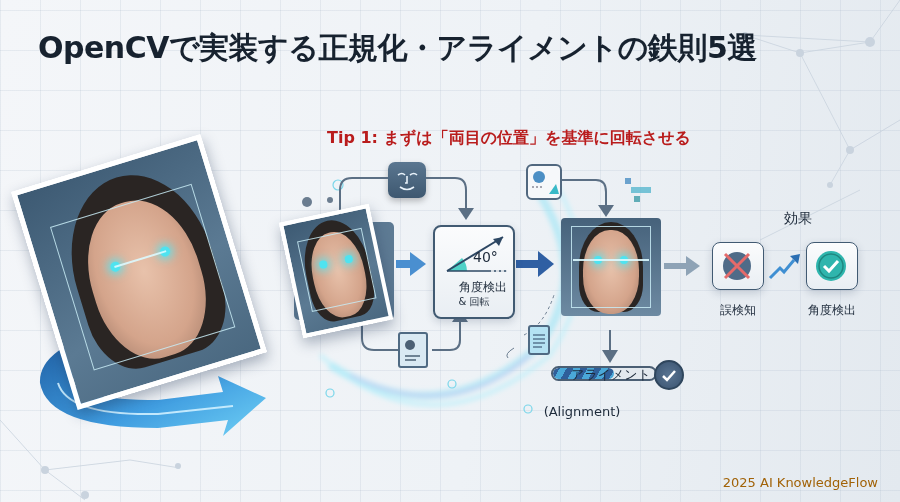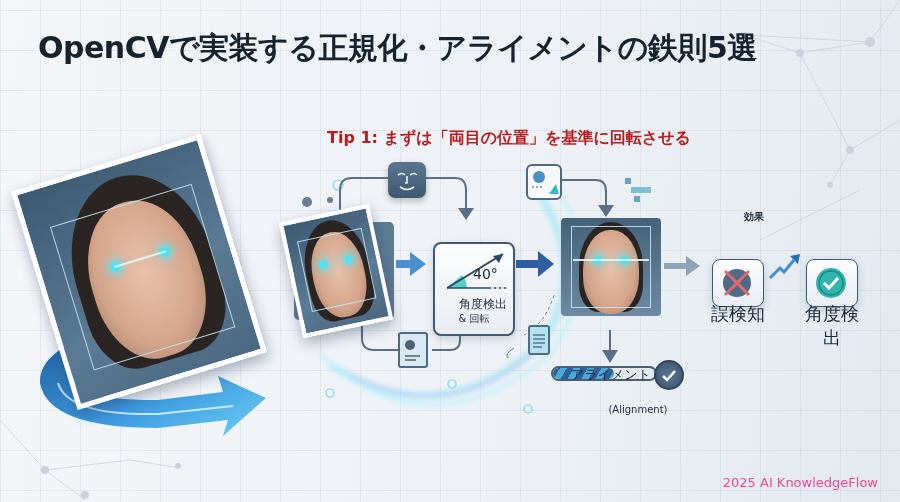--- a/index.html
+++ b/index.html
@@ -50,24 +50,23 @@
   }
   .eyeline { position: absolute; height: 2px; background: rgba(220,250,255,0.9); transform-origin: left center; }
   .icon-tile {
     background: linear-gradient(#5a7690, #3e5870);
     border-radius: 7px; box-shadow: 0 3px 6px rgba(0,0,0,0.25);
   }
   .box-white {
     background: linear-gradient(#fbfcfd, #e9eef3);
     border: 2px solid #415a72; border-radius: 8px;
     box-shadow: 0 3px 8px rgba(40,60,90,0.2);
-    margin-top: 17px;
-  }
-  .label { font-size: 18px; color: #1d2a3a; text-align: center; }
-  .footer { right: 22px; bottom: 12px; font-size: 13px; color: #ec4899; }
+  }
+  .label { font-size: 12px; color: #1d2a3a; text-align: center; }
+  .footer { right: 22px; bottom: 12px; font-size: 13px; color: #a16207; }
 </style>
 </head>
 <body>
 
 <div class="grid"></div>
 
 <svg class="abs" style="left:0;top:0" width="900" height="502">
   <g stroke="#c9d3de" stroke-width="1" fill="none" opacity="0.8">
     <line x1="745" y1="35" x2="870" y2="42"></line>
       <line x1="870" y1="42" x2="900" y2="0"></line>
@@ -249,23 +248,23 @@
 
 <div class="abs" style="left:551px;top:366px;width:106px;height:15px;border:2px solid #4b5f74;border-radius:8px;background:#e3e9ee;overflow:hidden">
   <div style="width:60%;height:100%;background:repeating-linear-gradient(120deg,#2f5f9a 0 6px,#4aa8d8 6px 12px);border-radius:6px"></div>
 </div>
 <div class="abs" style="left:654px;top:360px;width:30px;height:30px;border-radius:50%;background:radial-gradient(#5a7592,#3a5370);border:2px solid #2f465d">
   <svg width="26" height="26">
       <path d="M7 14 l4 4 l8 -9" stroke="#fff" stroke-width="2.5" fill="none"></path>
     </svg>
 </div>
 <div class="abs label" style="left:556px;top:366px;width:110px;font-size:13px">アライメント</div>
-<div class="abs label" style="left:583px;top:404px;width:110px;font-size:10px">(Alignment)</div>
-
-<div class="abs" style="left:744px;top:210px;font-size:10px;font-weight:bold">効果</div>
+<div class="abs label" style="left:527px;top:404px;width:110px;font-size:13px">(Alignment)</div>
+
+<div class="abs" style="left:784px;top:210px;font-size:14px;font-weight:normal">効果</div>
 <div class="abs box-white" style="left:712px;top:242px;width:52px;height:48px;border-width:1.5px">
   <svg width="50" height="46">
     <circle cx="24" cy="23" r="14" fill="#4f6b88"></circle>
     <line x1="12" y1="11" x2="36" y2="35" stroke="#e46a6a" stroke-width="3"></line>
     <line x1="36" y1="11" x2="12" y2="35" stroke="#e46a6a" stroke-width="3"></line>
   </svg>
 </div>
 <svg class="abs" style="left:768px;top:252px" width="34" height="30">
   <path d="M2 26 L12 16 L16 20 L26 8" stroke="#3f8fd2" stroke-width="3" fill="none"></path>
   <polygon points="22,4 32,2 30,12" fill="#2b6fb3"></polygon>

